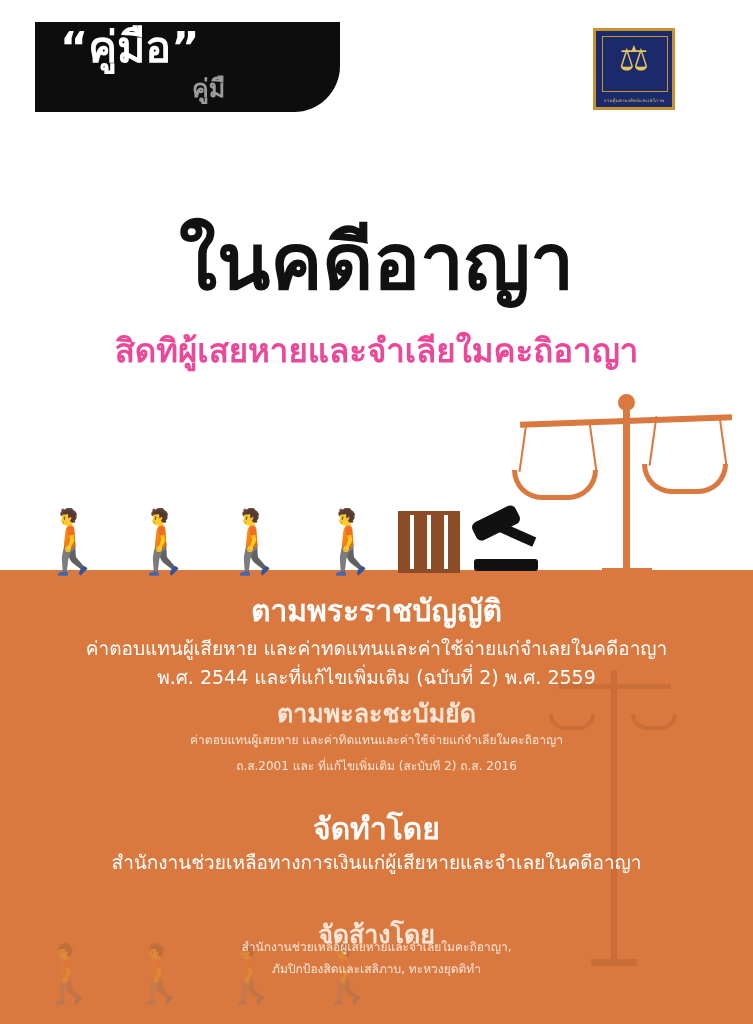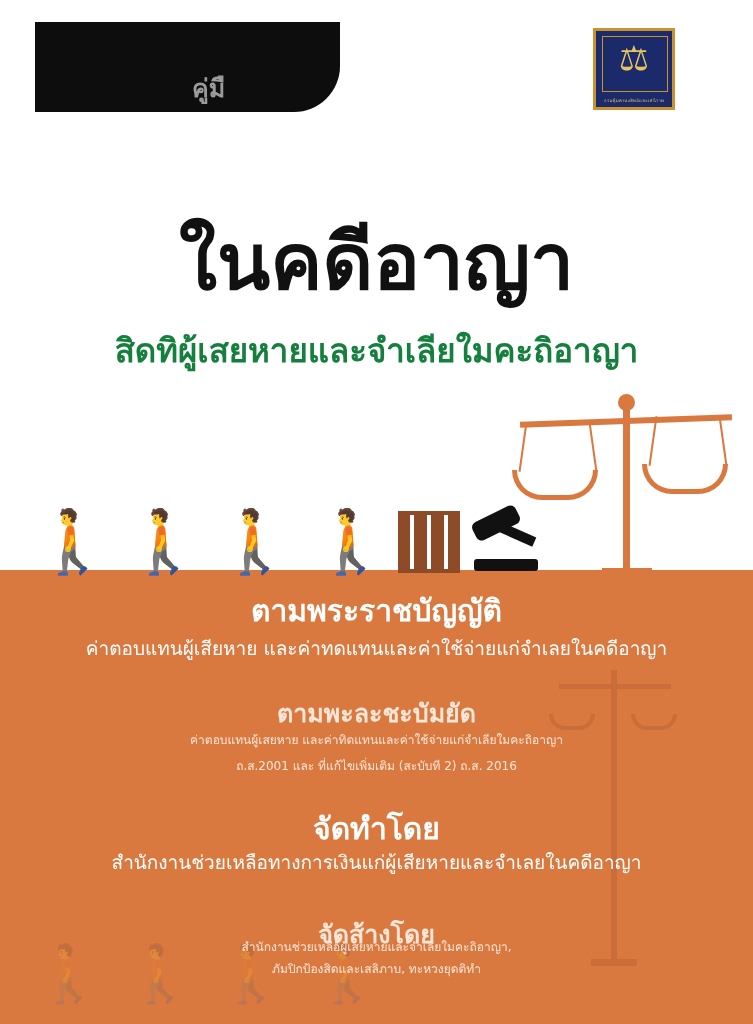--- a/index.html
+++ b/index.html
@@ -125,21 +125,21 @@
     line-height: 96px;
     white-space: nowrap;
   }
   .headline-lao {
     position: absolute;
     left: 0; right: 0;
     top: 330px;
     text-align: center;
     font-size: 33px;
     font-weight: bold;
-    color: #15803d;
+    color: #ec4899;
     line-height: 42px;
     white-space: nowrap;
   }
   
   .scales {
     position: absolute;
     left: 510px;
     top: 392px;
     width: 230px;
     height: 185px;
@@ -344,20 +344,21 @@
 </style>
 </head>
 <body>
 
 <div class="poster">
 
   <div class="top-zone"></div>
   <div class="bottom-zone"></div>
 
   <div class="banner"></div>
+  <div class="banner-main">“คู่มือ”</div>
   <div class="banner-sub">คู่มื</div>
 
   <div class="emblem">
     <div class="emblem-inner"></div>
     <div class="emblem-glyph">⚖</div>
     <div class="emblem-caption">กรมคุ้มครองสิทธิและเสรีภาพ</div>
   </div>
 
   <div class="headline2">ในคดีอาญา</div>
   <div class="headline-lao">สิดทิผู้เสยหายและจำเลียใมคะถิอาญา</div>
@@ -402,20 +403,21 @@
 
   <div class="figures-ghost">
     <div class="fig f1">🚶</div>
     <div class="fig f2">🚶</div>
     <div class="fig f3">🚶</div>
     <div class="fig f4">🚶</div>
   </div>
 
   <div class="otext o-head pos-1">ตามพระราชบัญญัติ</div>
   <div class="otext o-line pos-2">ค่าตอบแทนผู้เสียหาย และค่าทดแทนและค่าใช้จ่ายแก่จำเลยในคดีอาญา</div>
+  <div class="otext o-line pos-3">พ.ศ. 2544 และที่แก้ไขเพิ่มเติม (ฉบับที่ 2) พ.ศ. 2559</div>
   <div class="otext o-head-lao pos-4">ตามพะละชะบัมยัด</div>
   <div class="otext o-line-lao pos-5">ค่าตอบแทนผู้เสยหาย และค่าทิดแทนและค่าใช้จ่ายแก่จำเลียใมคะถิอาญา</div>
   <div class="otext o-line-lao pos-6">ถ.ส.2001 และ ที่แก้ไขเพิ่มเติม (สะบับที 2) ถ.ส. 2016</div>
 
   <div class="otext o-head pos-7">จัดทำโดย</div>
   <div class="otext o-line pos-8">สำนักงานช่วยเหลือทางการเงินแก่ผู้เสียหายและจำเลยในคดีอาญา</div>
   <div class="otext o-head-lao pos-10">จัดส้างโดย</div>
   <div class="otext o-line-lao pos-11">สำนักงานช่วยเหลือผู้เสยหายและจำเลียใมคะถิอาญา,</div>
   <div class="otext o-line-lao pos-12">ภัมปิกป้องสิดและเสลิภาบ, ทะหวงยุดติทำ</div>
 

